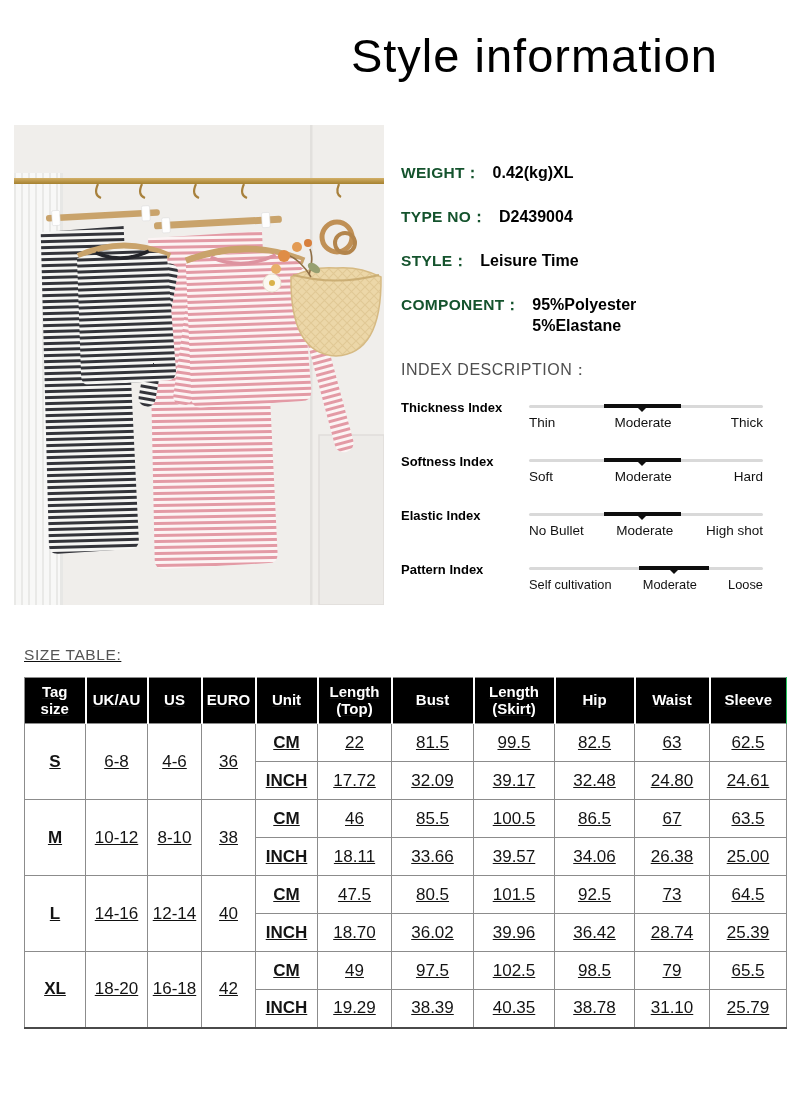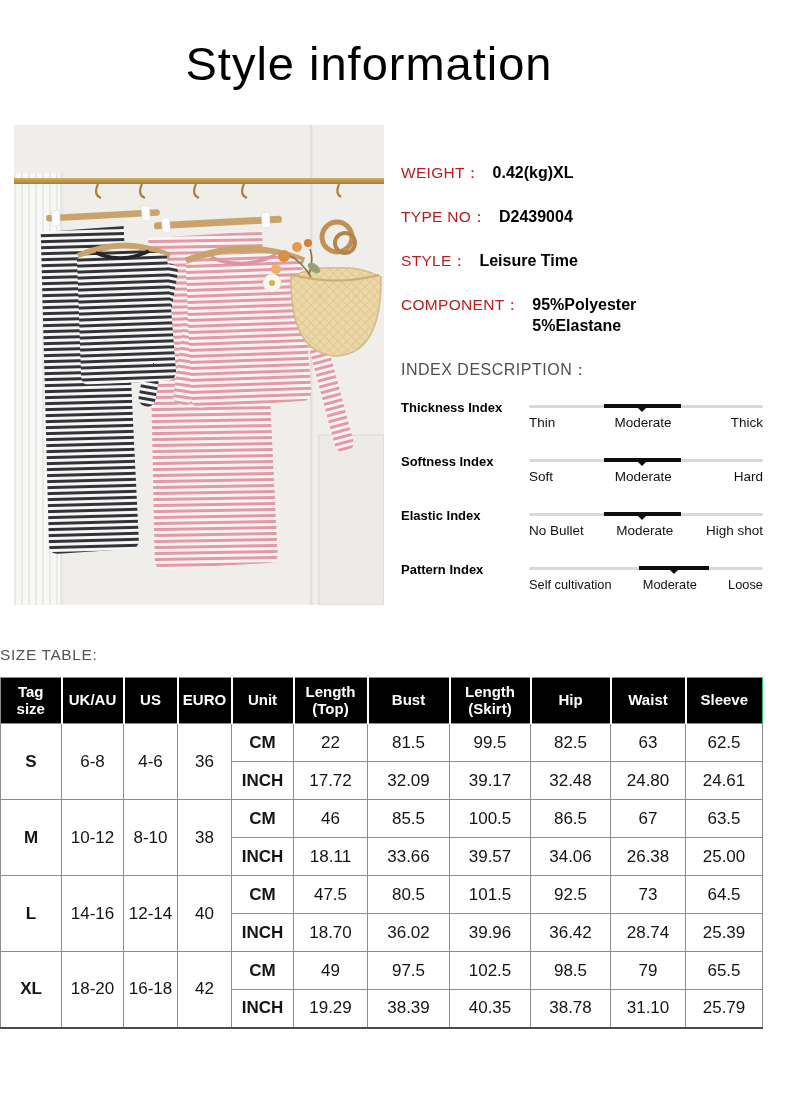--- a/index.html
+++ b/index.html
@@ -3,46 +3,46 @@
 <meta charset="utf-8">
 <style>
   * { box-sizing: border-box; }
   html,body { margin:0; padding:0; }
   body {
     width:790px; height:1099px; position:relative; overflow:hidden;
     background:#ffffff; font-family:"Liberation Sans", sans-serif; color:#111;
   }
   
   .title {
-    position:absolute; top:24px; left:0; width:714px; margin:12px;
-    text-align:center; font-size:47px; font-weight:500; letter-spacing:1px; color:#000;
+    position:absolute; top:24px; left:0; width:714px; margin:4px;
+    text-align:right; font-size:47px; font-weight:500; letter-spacing:1px; color:#000;
   }
   
   .photo { position:absolute; left:14px; top:125px; width:370px; height:480px; }
   
   .details { position:absolute; left:401px; top:163px; width:384px; }
   .field-row { display:flex; margin-bottom:23px; line-height:19px; }
-  .field-label { color:#b91c1c; font-size:15.5px; letter-spacing:0.3px; margin-right:12px; white-space:nowrap; }
+  .field-label { color:#14532d; font-size:15.5px; letter-spacing:0.3px; margin-right:12px; white-space:nowrap;font-weight:bold; }
   .field-value { color:#000; font-weight:700; font-size:16px; }
   .field-value div { margin-bottom:2px; }
   .index-title { color:#4f4f4f; font-size:16px; letter-spacing:0.5px; margin:8px 0 17px 0; }
   .index-row { display:flex; margin-bottom:13px; height:41px; }
   .index-name { width:128px; font-weight:700; font-size:13px; color:#000; padding-top:2px; }
   .slider { width:234px; padding-top:7px; }
   .track { position:relative; height:3px; background:#d9d9d9; border-radius:2px; }
   .active-seg { position:absolute; left:32%; width:33%; top:-1px; height:4px; background:#0e0e0e; }
   .index-row:nth-child(4) .active-seg { left:47%; width:30%; }
   .caret {
     position:absolute; left:50%; top:3px; margin-left:-5px; width:0; height:0;
     border-left:5px solid transparent; border-right:5px solid transparent; border-top:5px solid #0e0e0e;
   }
   .opts { display:flex; justify-content:space-between; margin-top:7px; font-size:13.5px; color:#111; }
   .index-row:nth-child(4) .opts { font-size:12.8px; }
   
-  .size-section { position:absolute; left:0; top:646px; width:762px; }
+  .size-section { position:absolute; left:24px; top:646px; width:762px;text-decoration:underline; }
   .size-label { color:#555; font-size:15.5px; letter-spacing:0.6px; margin-bottom:13px; }
   table.size { border-collapse:collapse; table-layout:fixed; width:762px;
     border:1px solid #8c8c8c; border-bottom:2px solid #4a4a4a; }
   table.size thead th {
     background:#000000; color:#fff; font-size:15px; font-weight:700;
     height:46px; border-right:2px solid #ffffff; white-space:pre-line; line-height:1.12;
     vertical-align:middle; text-align:center; padding:0 2px;
   }
   table.size thead th:last-child { border-right:1px solid #22c55e; }
   table.size tbody td {

